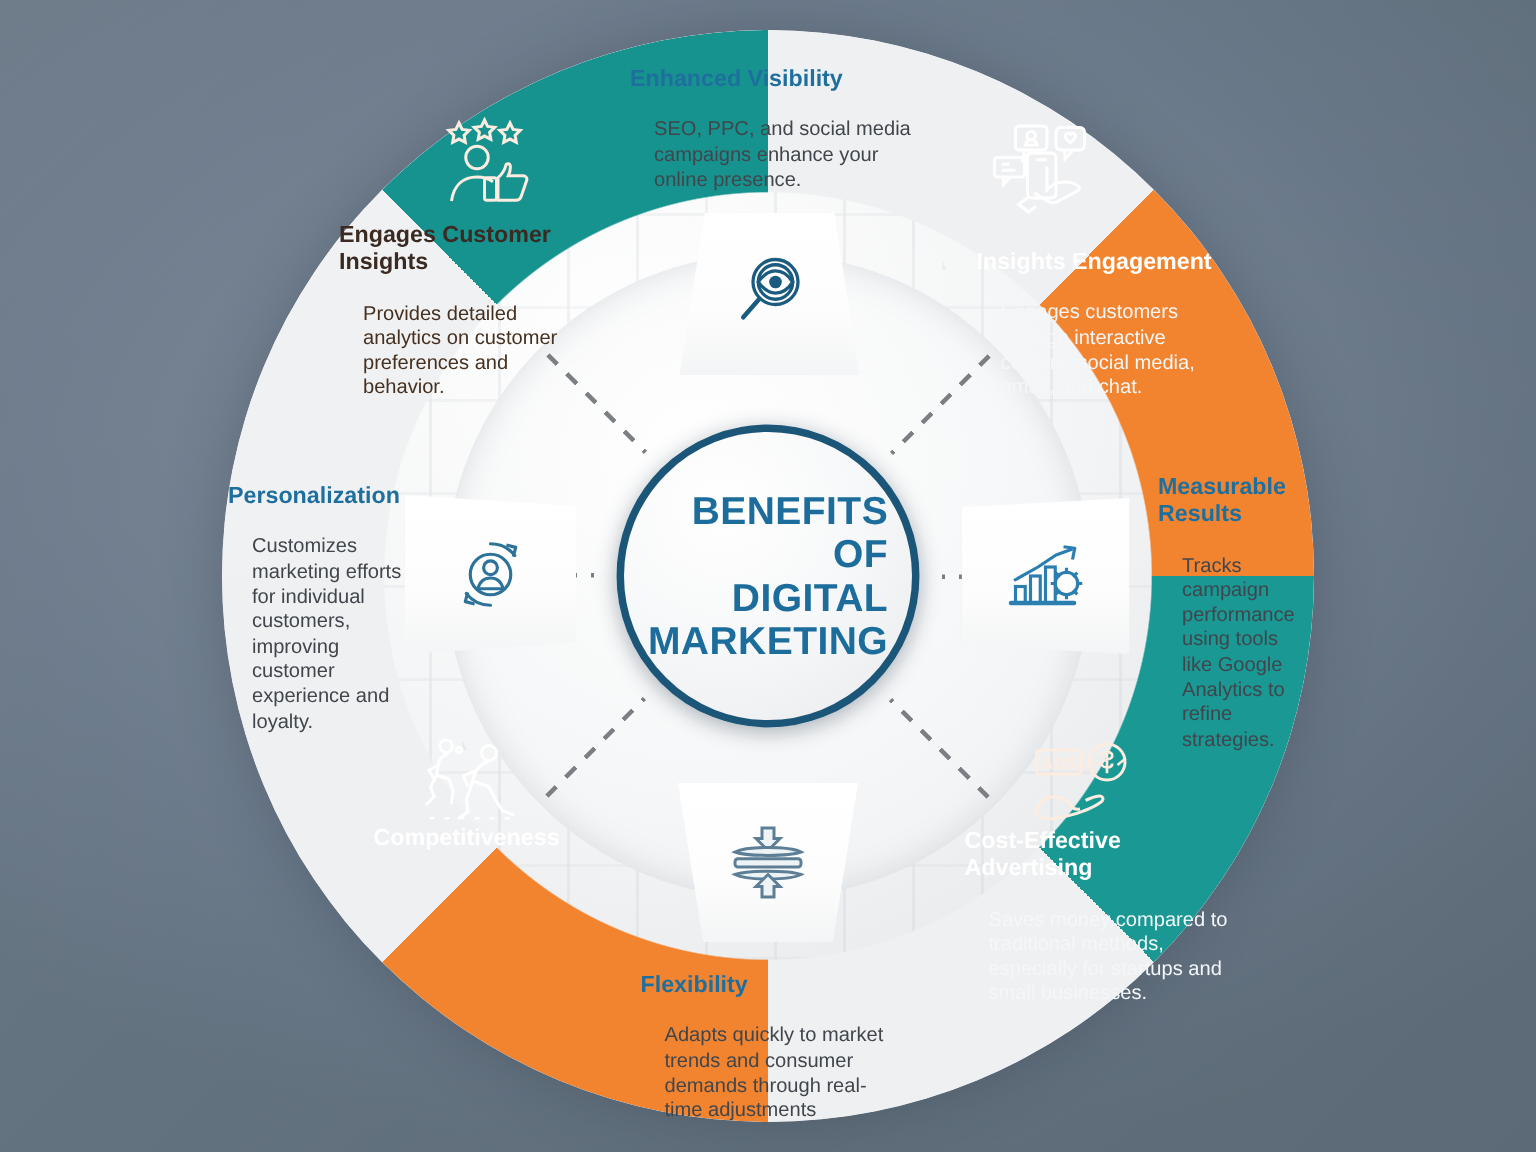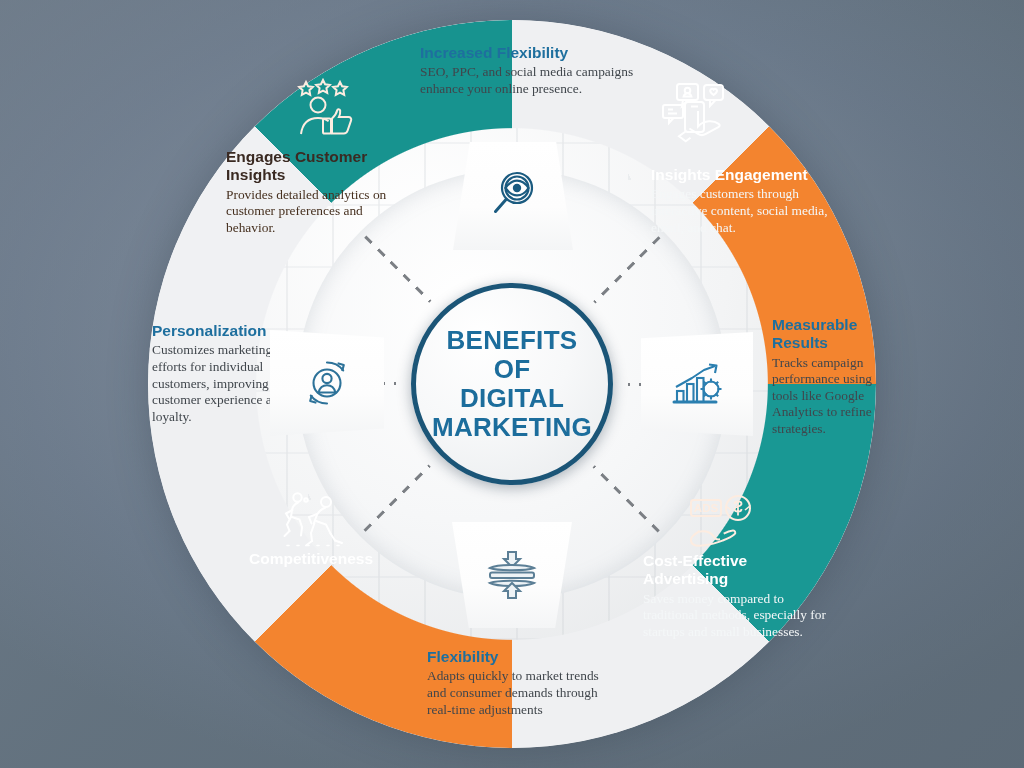--- a/index.html
+++ b/index.html
@@ -84,21 +84,21 @@
     width:202px;height:202px;margin:-101px 0 0 -101px;
     border-radius:50%;
     background:radial-gradient(circle at 34% 26%, #ffffff 0%, #f7f8f9 48%, #e7eaec 100%);
     border:5px solid #1b5577;
     box-sizing:border-box;
     display:flex;align-items:center;justify-content:center;
     box-shadow:0 3px 14px rgba(20,40,60,.35);
     z-index:12;
   }
   .center-title{
-    text-align:center;
+    text-align:right;
     color:#1c6d9c;
     font-weight:bold;
     font-size:26px;
     line-height:1.12;
     letter-spacing:.3px;
     white-space:pre-line;
   }
 
   
   .icon-card{
@@ -115,21 +115,21 @@
                clip-path:polygon(0 6%,100% 0,100% 100%,0 94%);}
   .ic-bottom {left:452px;top:522px;width:120px;height:106px;
                clip-path:polygon(0 0,100% 0,86% 100%,14% 100%);}
   .ic-left   {left:270px;top:330px;width:114px;height:106px;
                clip-path:polygon(0 0,100% 7%,100% 93%,0 100%);}
   .icon-card svg{display:block}
 
   
   .blk{position:absolute;}
   .blk h3{margin:0 0 2px 0;font-size:15.5px;line-height:1.18;font-weight:bold;}
-  .blk p {margin:0;font-size:13.4px;line-height:1.24;font-family:Liberation Serif, serif;}
+  .blk p {margin:16px;font-size:13.4px;line-height:1.24;}
   .t-dark h3{color:#1e6f9e;} .t-dark p{color:#40464c;}
   .t-white h3{color:#ffffff;} .t-white p{color:#f4f7f8;}
   .t-brown h3{color:#3a2a22;} .t-brown p{color:#46301f;}
 
   .b-visibility {left:420px;top:44px;width:215px;}
   .b-engagement {left:651px;top:166px;width:190px;}
   .b-measurable {left:772px;top:316px;width:116px;}
   .b-cost       {left:643px;top:552px;width:192px;}
   .b-flex       {left:427px;top:648px;width:190px;}
   .b-compete    {left:249px;top:550px;width:150px;}
@@ -311,21 +311,21 @@
       <path d="M36 27l-8 3 2.5 6.5"></path>
       <path d="M35 34l10 3.5 4.5 9"></path>
       <path d="M33.5 36l-3.5 10 1 8"></path>
       <path d="M49.5 46.5l4.5 7"></path>
       <path d="M31 54l-6 4.5M54 53.5l7 2.5"></path>
       <path d="M6 58.5h56" stroke-width="1.6" stroke-dasharray="2 8"></path>
     </svg>
   </div>
 
   <div class="blk b-visibility t-dark">
-    <h3>Increased Flexibility</h3>
+    <h3>Enhanced Visibility</h3>
     <p>SEO, PPC, and social media campaigns enhance your online presence.</p>
   </div>
 
   <div class="blk b-engagement t-white">
     <h3>Insights Engagement</h3>
     <p>Engages customers through interactive content, social media, email, and chat.</p>
   </div>
 
   <div class="blk b-measurable t-dark">
     <h3>Measurable Results</h3>

